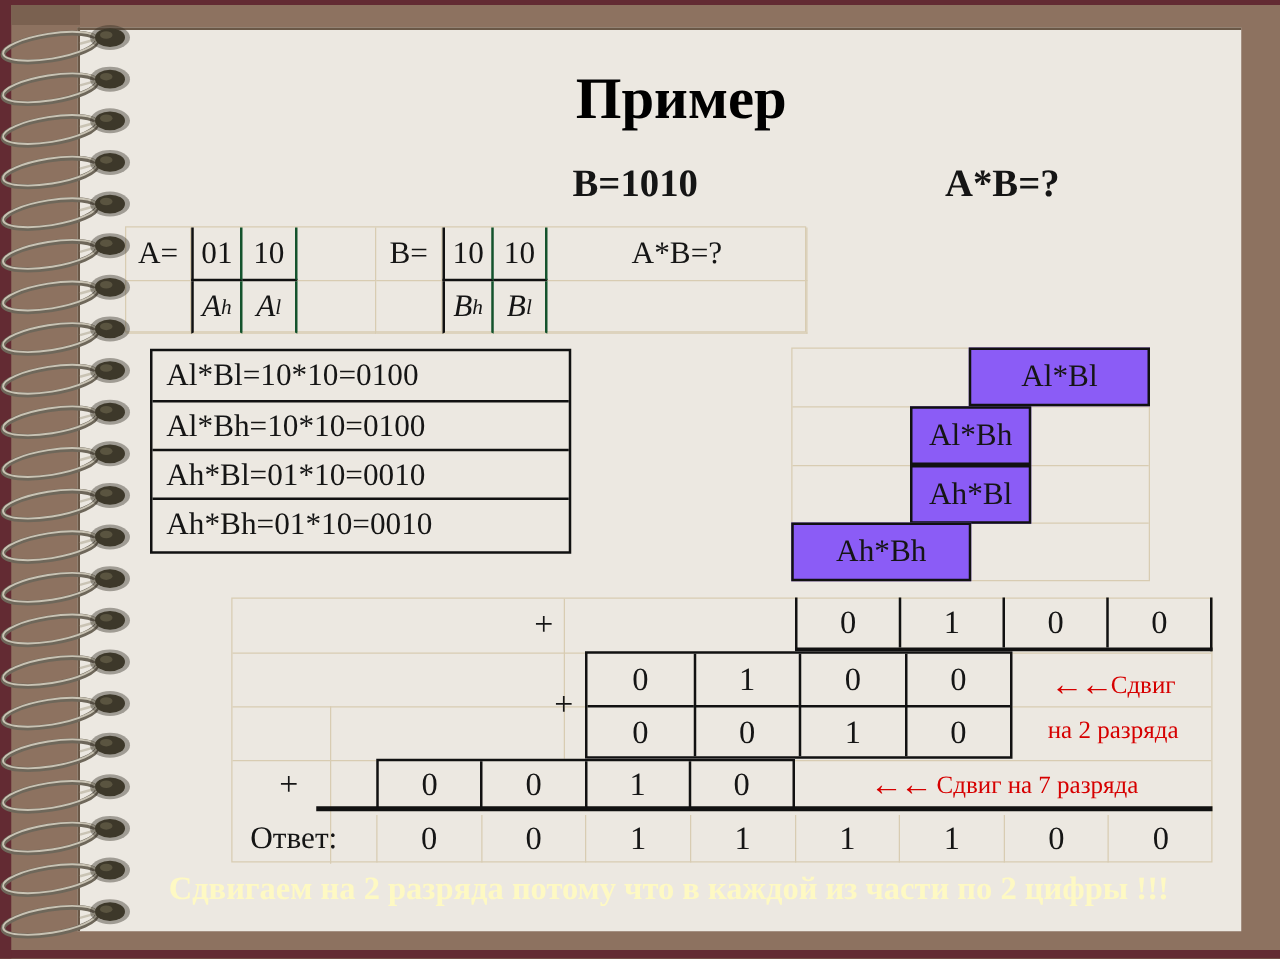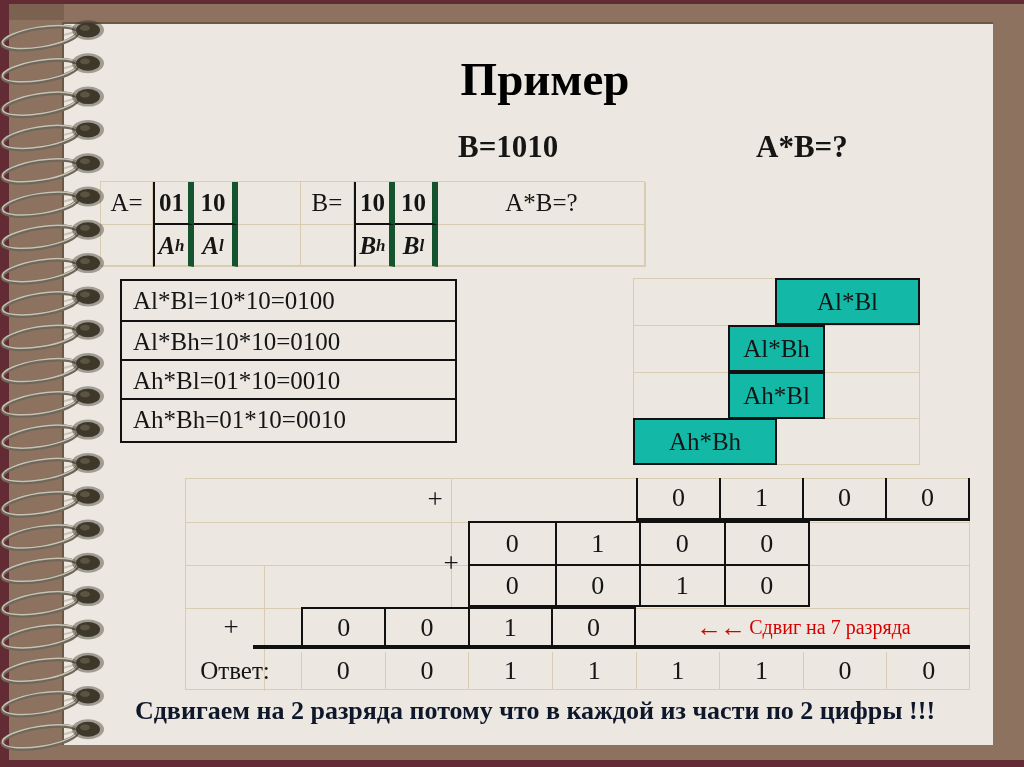--- a/index.html
+++ b/index.html
@@ -36,41 +36,41 @@
     display:grid;
     grid-template-columns:52px 41px 44px 63px 53px 41px 43px 208px;
     grid-template-rows:43px 42px;
     border:1px solid #d8ccb2;font-size:25px;
   }
   .split div{
     border-right:1px solid #d8ccb2;border-bottom:1px solid #d8ccb2;
     display:flex;align-items:center;justify-content:center;box-sizing:border-box;
   }
   .split .bl{border-left:2px solid #111;}
-  .split .br{border-right:6px solid #14532d;font-weight:bold;}
+  .split .br{border-right:2px solid #14532d;}
   .split .bb{border-bottom:2px solid #111;}
   .split i{font-style:italic;}
   .split sub{font-size:17px;font-style:italic;line-height:0;}
 
   
   .products{
     left:120px;top:279px;width:337px;height:164px;z-index:5;
     border:2px solid #111;background:#ece8e1;
   }
   .products div{
     height:39px;line-height:39px;padding-left:11px;font-size:25px;
     border-top:2px solid #111;box-sizing:border-box;
   }
   .products div:first-child{border-top:none;}
 
   
   .stair-under{left:633px;top:278px;width:287px;height:187px;border:1px solid #d8ccb2;z-index:4;}
   .gline{position:absolute;background:#d8ccb2;}
   .stairbox{
-    z-index:6;background:#14b8a6;border:2px solid #111;
+    z-index:6;background:#8b5cf6;border:2px solid #111;
     display:flex;align-items:center;justify-content:center;font-size:25px;
   }
 
   
   .sum-under{left:185px;top:478px;width:785px;height:212px;border:1px solid #d8ccb2;z-index:4;}
   .addrow1{
     left:636px;top:478px;width:334px;height:43px;z-index:6;display:flex;
     border-left:2px solid #111;border-right:2px solid #111;border-bottom:3px solid #111;
   }
   .addrow1 div{flex:1;display:flex;align-items:center;justify-content:center;font-size:26px;}
@@ -103,21 +103,21 @@
     left:182px;top:652px;width:106px;height:38px;z-index:6;font-size:25px;
     display:flex;align-items:center;justify-content:center;
   }
   .rednote{color:#d60000;z-index:6;text-align:center;}
   .note1{left:812px;top:522px;width:157px;height:84px;font-size:20px;line-height:1.55;
          display:flex;flex-direction:column;justify-content:center;}
   .note2{left:638px;top:607px;width:331px;height:41px;font-size:20px;line-height:41px;}
   .arrows{font-size:26px;font-weight:bold;letter-spacing:-2px;vertical-align:-2px;}
   .footnote{
     left:95px;top:696px;width:880px;text-align:center;z-index:6;
-    font-size:26px;font-weight:bold;color:#0f172a;
+    font-size:26px;font-weight:bold;color:#fef9c3;
   }
 </style>
 </head>
 <body>
 
 <div class="stage">
 
   <div class="strip strip-top"></div>
   <div class="strip strip-bottom"></div>
   <div class="strip strip-left"></div>
@@ -197,20 +197,24 @@
   <div class="abs plus plus2">+</div>
   <div class="abs addbox23">
     <div>0</div>
     <div>1</div>
     <div>0</div>
     <div>0</div>
     <div>0</div>
     <div>0</div>
     <div>1</div>
     <div>0</div>
+  </div>
+  <div class="abs rednote note1">
+    <div><span class="arrows">←←</span><span>Сдвиг</span></div>
+    <div>на 2 разряда</div>
   </div>
 
   <div class="abs plus plus3">+</div>
   <div class="abs addbox4">
     <div>0</div>
     <div>0</div>
     <div>1</div>
     <div>0</div>
   </div>
   <div class="abs rednote note2"><span class="arrows">←←</span><span> Сдвиг на 7 разряда</span></div>

